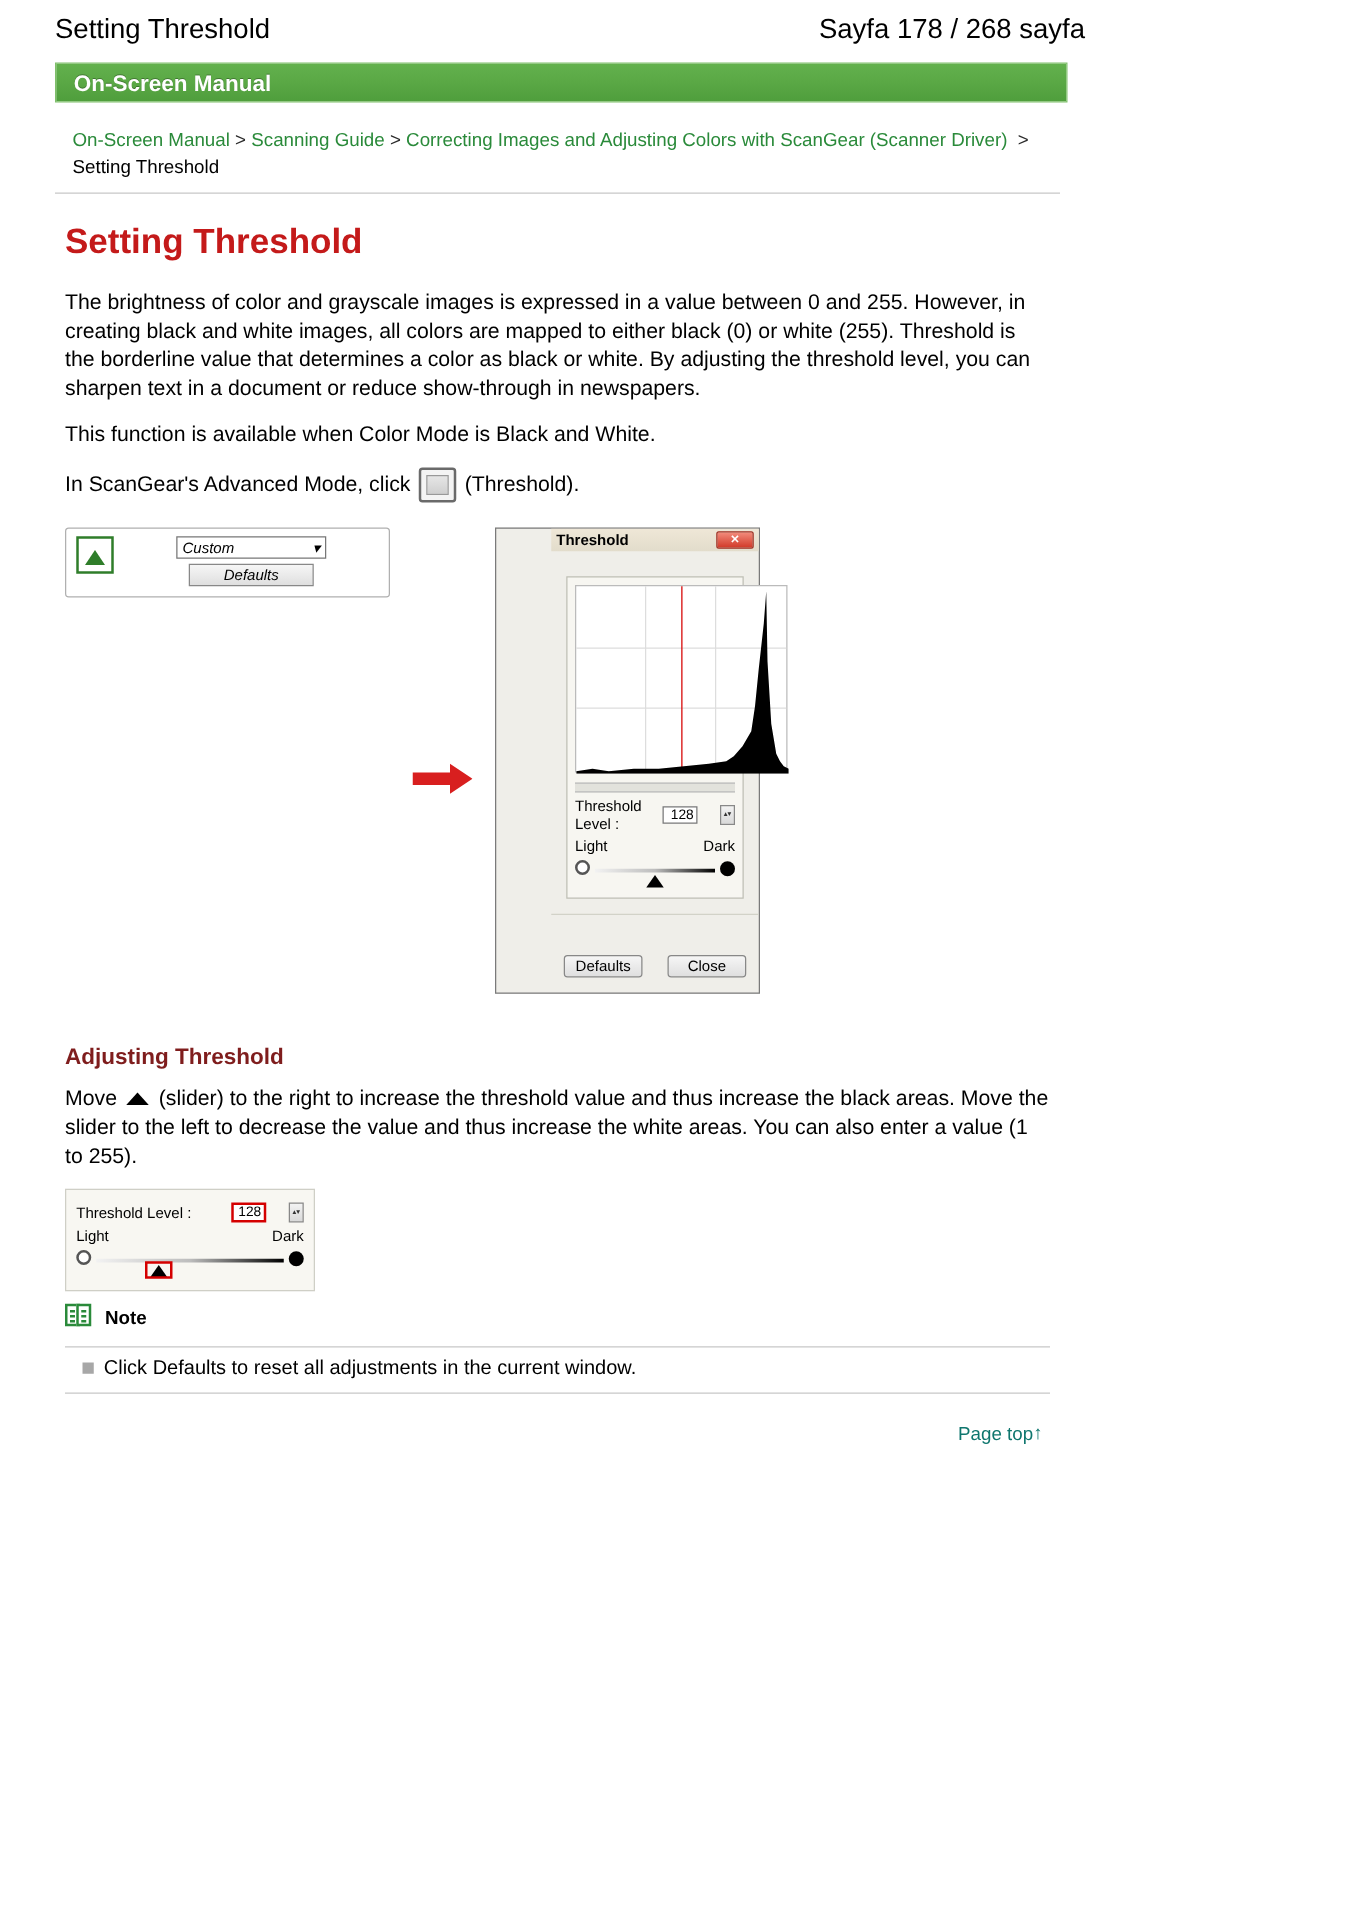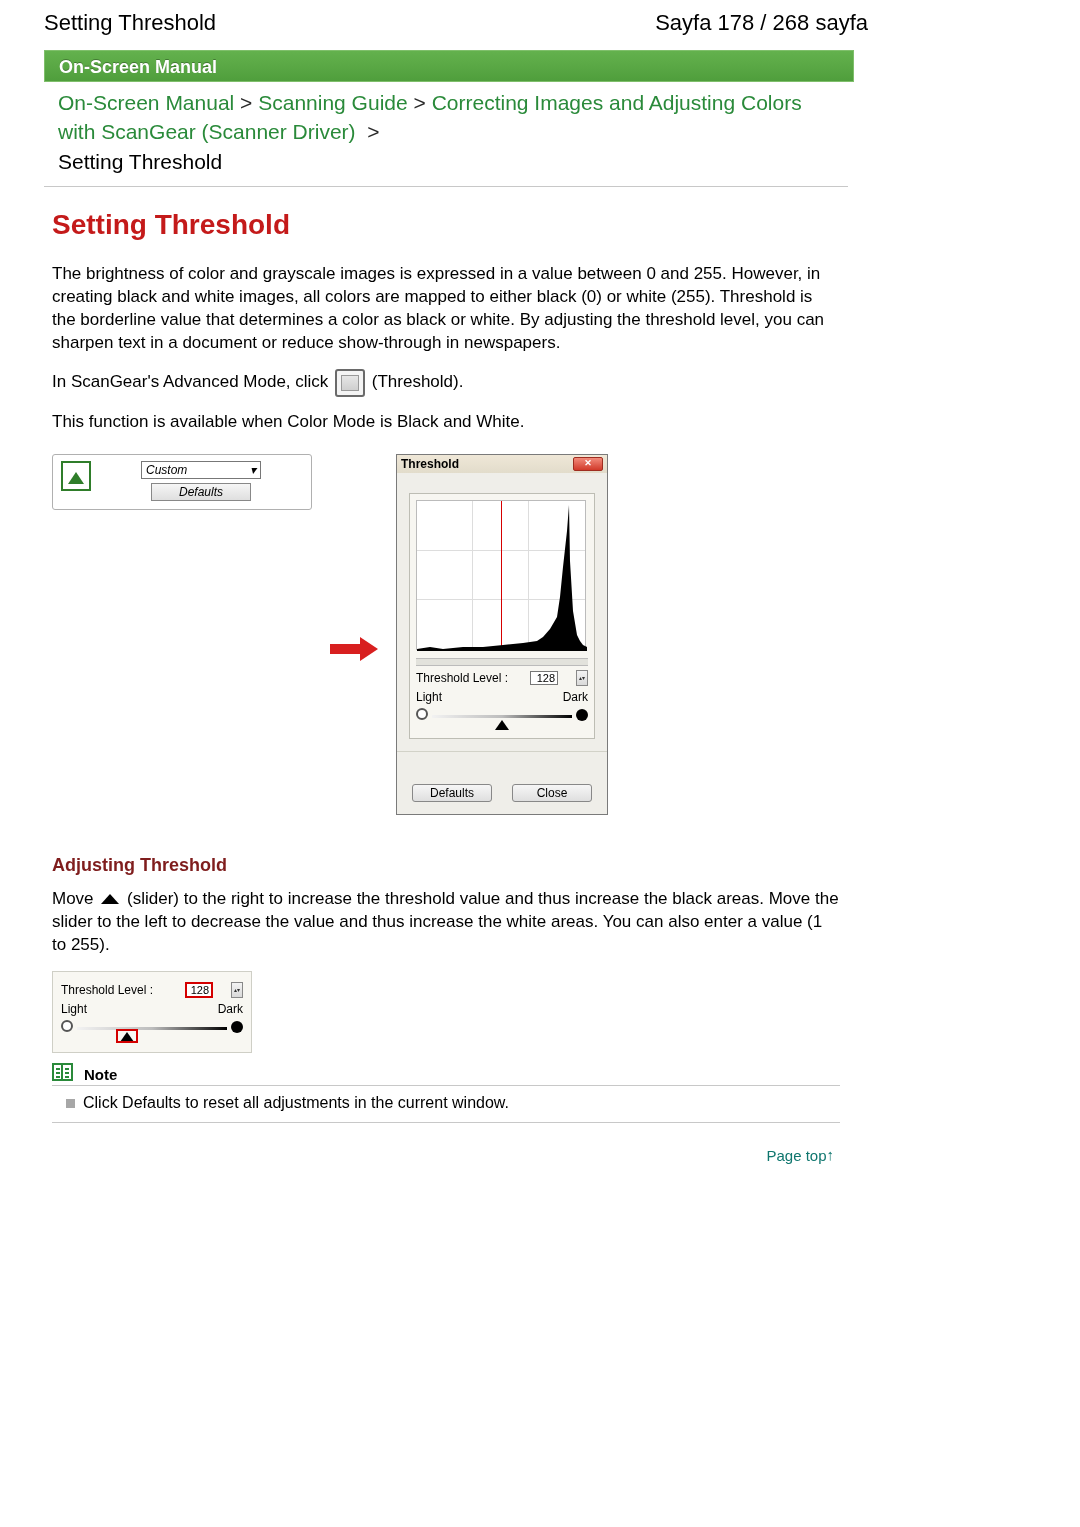--- a/index.html
+++ b/index.html
@@ -32,22 +32,22 @@
     line-height: 32px;
     background: linear-gradient(#63b14d, #5aa845, #4f9e3c);
     color: #fff;
     font-weight: bold;
     font-size: 18px;
     padding: 0 14px;
     text-shadow: 0 -1px 0 rgba(0,0,0,.3);
     border: 1px solid #7fbf6b;
   }
   .breadcrumb-block {
-    font-size: 21px;
-    padding: 6px 14px 10px 14px;
+    font-size: 15px;
+    padding: 20px 14px 10px 14px;
     border-bottom: 1px solid #c8c8c8;
     margin: 0 6px;
     line-height: 1.4;
   }
   .link { color: #2a8a3a; }
   .sep-gt { color: #2a2a2a; }
   .content {
     padding: 0 14px;
   }
   h1.article-title {
@@ -126,20 +126,21 @@
   .arrow {
     align-self: center;
     margin-top: 30px;
     width: 48px;
   }
   .threshold-dialog {
     width: 212px;
     border: 1px solid #7a7a7a;
     background: #efeee9;
     font-size: 12px;
+    padding-left: 44px;
   }
   .dlg-title {
     background: linear-gradient(#efe7d7,#e2dccb);
     padding: 2px 4px;
     font-weight: bold;
     display:flex; justify-content:space-between; align-items:center;
   }
   .close-btn {
     width: 30px; height: 14px;
     background: linear-gradient(#f28b7b,#d13a2a);
@@ -247,21 +248,21 @@
   .thresh-callout .level-row .spin input { border: 2px solid #d40000; }
   .thresh-callout .slider .tri { border-bottom-color:#000; }
   .thresh-callout .slider .mark {
     position:absolute; top:11px; width:22px; height:14px;
     border:2px solid #d40000;
   }
   .note-head {
     display:flex; align-items:flex-end; gap:6px;
     border-bottom: 1px solid #c8c8c8;
     margin-top: 6px;
-    padding-bottom: 2px;
+    padding-bottom: 14px;
   }
   .note-icon {
     width:26px; height:20px;
     display:flex;
   }
   .note-icon .pg {
     width:12px; height:18px; border:2px solid #2a8a3a;
     background:#fff; position:relative; margin-right:-3px;
   }
   .note-icon .pg:before{
@@ -308,26 +309,26 @@
       <span class="sep-gt">&gt;</span>
       <span class="link">Correcting Images and Adjusting Colors with ScanGear (Scanner Driver)</span>
       &nbsp;<span class="sep-gt">&gt;</span><br>
       <span>Setting Threshold</span>
     </div>
 
     <div class="content">
       <h1 class="article-title">Setting Threshold</h1>
 
       <p class="body">The brightness of color and grayscale images is expressed in a value between 0 and 255. However, in creating black and white images, all colors are mapped to either black (0) or white (255). Threshold is the borderline value that determines a color as black or white. By adjusting the threshold level, you can sharpen text in a document or reduce show-through in newspapers.</p>
+      <p class="body">This function is available when Color Mode is Black and White.</p>
       <p class="body">
         <span>In ScanGear's Advanced Mode, click </span>
         <span class="inline-icon"></span>
         <span> (Threshold).</span>
       </p>
-      <p class="body">This function is available when Color Mode is Black and White.</p>
 
       <div class="figure-row">
         <div class="custom-box">
           <div class="thumb-frame">
             <svg width="20" height="20" viewBox="0 0 20 20">
               <polygon points="2,18 10,6 18,18" fill="#2f7d2a"></polygon>
               <rect x="1" y="1" width="18" height="18" fill="none" stroke="#2f7d2a" stroke-width="0"></rect>
             </svg>
           </div>
           <div class="custom-col">

